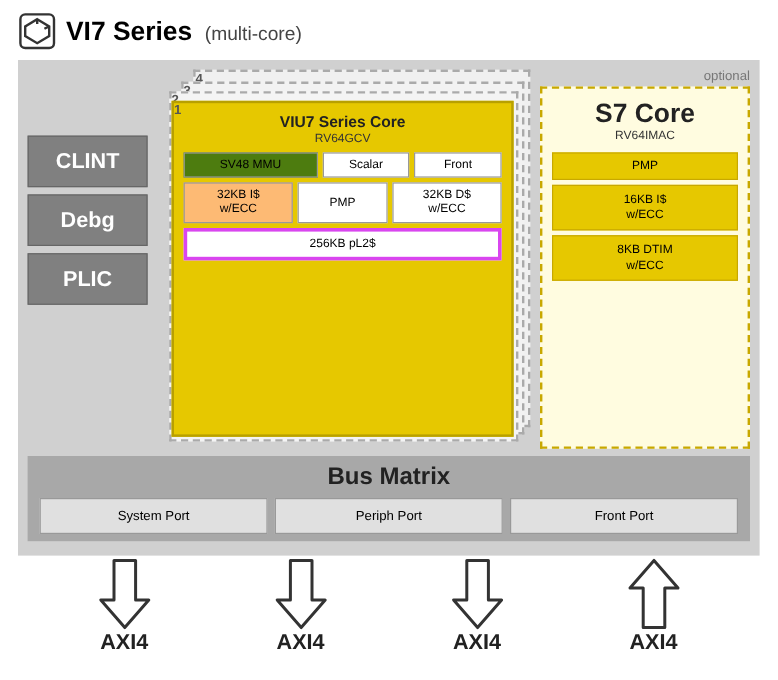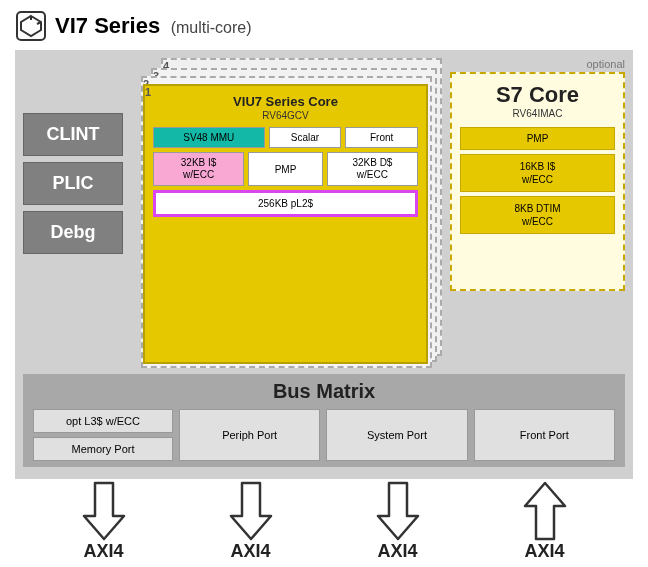--- a/index.html
+++ b/index.html
@@ -71,24 +71,24 @@
 
   <div style="background:#d0d0d0;padding:8px;position:relative;">
 
     <div style="display:flex;gap:8px;margin-bottom:6px;">
 
       <div class="left-col">
         <div class="periph-box">
           <span>CLINT</span>
         </div>
         <div class="periph-box">
-          <span>PLIC</span>
+          <span>Debg</span>
         </div>
         <div class="periph-box">
-          <span>Debg</span>
+          <span>PLIC</span>
         </div>
       </div>
 
       <div style="position:relative;flex:1;height:310px;">
 
         <div style="position:absolute;top:0;left:30px;right:0;bottom:12px;border:2px dashed #aaa;background:#f0f0f0;"></div>
         <span style="position:absolute;top:2px;left:32px;font-size:11px;color:#555;font-weight:bold;">4</span>
 
         <div style="position:absolute;top:10px;left:20px;right:5px;bottom:6px;border:2px dashed #aaa;background:#f2f2f2;"></div>
         <span style="position:absolute;top:12px;left:22px;font-size:11px;color:#555;font-weight:bold;">3</span>
@@ -96,66 +96,62 @@
         <div style="position:absolute;top:18px;left:10px;right:10px;bottom:0;border:2px dashed #aaa;background:#f4f4f4;"></div>
         <span style="position:absolute;top:20px;left:12px;font-size:11px;color:#555;font-weight:bold;">2</span>
 
         <span style="position:absolute;top:28px;left:14px;font-size:11px;color:#555;font-weight:bold;z-index:5;">1</span>
 
         <div style="position:absolute;top:26px;left:12px;right:14px;bottom:4px;background:#e6c800;border:2px solid #b8a000;padding:8px;z-index:4;">
           <div style="text-align:center;font-size:13px;font-weight:bold;color:#222;margin-bottom:1px;">VIU7 Series Core</div>
           <div style="text-align:center;font-size:10px;color:#333;margin-bottom:6px;">RV64GCV</div>
 
           <div style="display:flex;gap:4px;margin-bottom:4px;">
-            <div style="background:#14b8a6;border:1px solid #999;text-align:center;font-size:10px;padding:4px 3px;flex:1.6;display:flex;align-items:center;justify-content:center;">SV48 MMU</div>
+            <div style="background:#4d7c0f;border:1px solid #999;text-align:center;font-size:10px;padding:4px 3px;flex:1.6;display:flex;align-items:center;justify-content:center;">SV48 MMU</div>
             <div style="background:#fff;border:1px solid #999;text-align:center;font-size:10px;padding:4px 3px;flex:1;display:flex;align-items:center;justify-content:center;">Scalar</div>
             <div style="background:#fff;border:1px solid #999;text-align:center;font-size:10px;padding:4px 3px;flex:1;display:flex;align-items:center;justify-content:center;">Front</div>
           </div>
 
           <div style="display:flex;gap:4px;margin-bottom:4px;">
-            <div style="background:#f9a8d4;border:1px solid #999;text-align:center;font-size:10px;padding:4px 3px;flex:1;display:flex;align-items:center;justify-content:center;line-height:1.2;">32KB I$<br>w/ECC</div>
+            <div style="background:#fdba74;border:1px solid #999;text-align:center;font-size:10px;padding:4px 3px;flex:1;display:flex;align-items:center;justify-content:center;line-height:1.2;">32KB I$<br>w/ECC</div>
             <div style="background:#fff;border:1px solid #999;text-align:center;font-size:10px;padding:4px 3px;flex:0.8;display:flex;align-items:center;justify-content:center;">PMP</div>
             <div style="background:#fff;border:1px solid #999;text-align:center;font-size:10px;padding:4px 3px;flex:1;display:flex;align-items:center;justify-content:center;line-height:1.2;">32KB D$<br>w/ECC</div>
           </div>
 
           <div style="background:#fff;border:3px solid #d946ef;text-align:center;font-size:10px;padding:5px 3px;width:100%;">256KB pL2$</div>
         </div>
       </div>
 
       <div style="width:175px;position:relative;">
         <div style="font-size:11px;color:#777;text-align:right;margin-bottom:2px;">optional</div>
-        <div style="border:2px dashed #c8a800;background:#fffce0;padding:8px;height:219px;">
+        <div style="border:2px dashed #c8a800;background:#fffce0;padding:8px;height:302px;">
           <div style="font-size:22px;font-weight:bold;color:#222;text-align:center;">S7 Core</div>
           <div style="font-size:10px;color:#333;text-align:center;margin-bottom:8px;">RV64IMAC</div>
 
           <div style="display:flex;gap:4px;margin-bottom:4px;">
             <div style="background:#e6c800;border:1px solid #c8a800;text-align:center;font-size:10px;padding:5px 3px;flex:1;">PMP</div>
           </div>
 
           <div style="display:flex;gap:4px;flex-direction:column;">
             <div style="background:#e6c800;border:1px solid #c8a800;text-align:center;font-size:10px;padding:5px 3px;flex:1;line-height:1.3;">16KB I$<br>w/ECC</div>
             <div style="background:#e6c800;border:1px solid #c8a800;text-align:center;font-size:10px;padding:5px 3px;flex:1;line-height:1.3;">8KB DTIM<br>w/ECC</div>
           </div>
         </div>
       </div>
 
     </div>
 
     <div style="background:#a8a8a8;padding:6px 10px;margin-bottom:4px;">
       <div style="font-size:20px;font-weight:bold;text-align:center;color:#222;margin-bottom:6px;">Bus Matrix</div>
       <div style="display:flex;gap:6px;">
 
-        <div style="display:flex;flex-direction:column;gap:4px;width:140px;">
-          <div style="background:#e0e0e0;border:1px solid #999;font-size:11px;text-align:center;padding:5px 4px;">opt L3$ w/ECC</div>
-          <div style="background:#e0e0e0;border:1px solid #999;font-size:11px;text-align:center;padding:5px 4px;">Memory  Port</div>
-        </div>
 
         <div style="flex:1;display:flex;gap:6px;">
+          <div style="flex:1;background:#e0e0e0;border:1px solid #999;font-size:11px;text-align:center;padding:8px 4px;display:flex;align-items:center;justify-content:center;">System Port</div>
           <div style="flex:1;background:#e0e0e0;border:1px solid #999;font-size:11px;text-align:center;padding:8px 4px;display:flex;align-items:center;justify-content:center;">Periph Port</div>
-          <div style="flex:1;background:#e0e0e0;border:1px solid #999;font-size:11px;text-align:center;padding:8px 4px;display:flex;align-items:center;justify-content:center;">System Port</div>
           <div style="flex:1;background:#e0e0e0;border:1px solid #999;font-size:11px;text-align:center;padding:8px 4px;display:flex;align-items:center;justify-content:center;">Front Port</div>
         </div>
       </div>
     </div>
 
   </div>
 
   <div style="display:flex;margin-top:2px;padding:0 15px;">
 
     <div style="flex:1;display:flex;flex-direction:column;align-items:center;">

